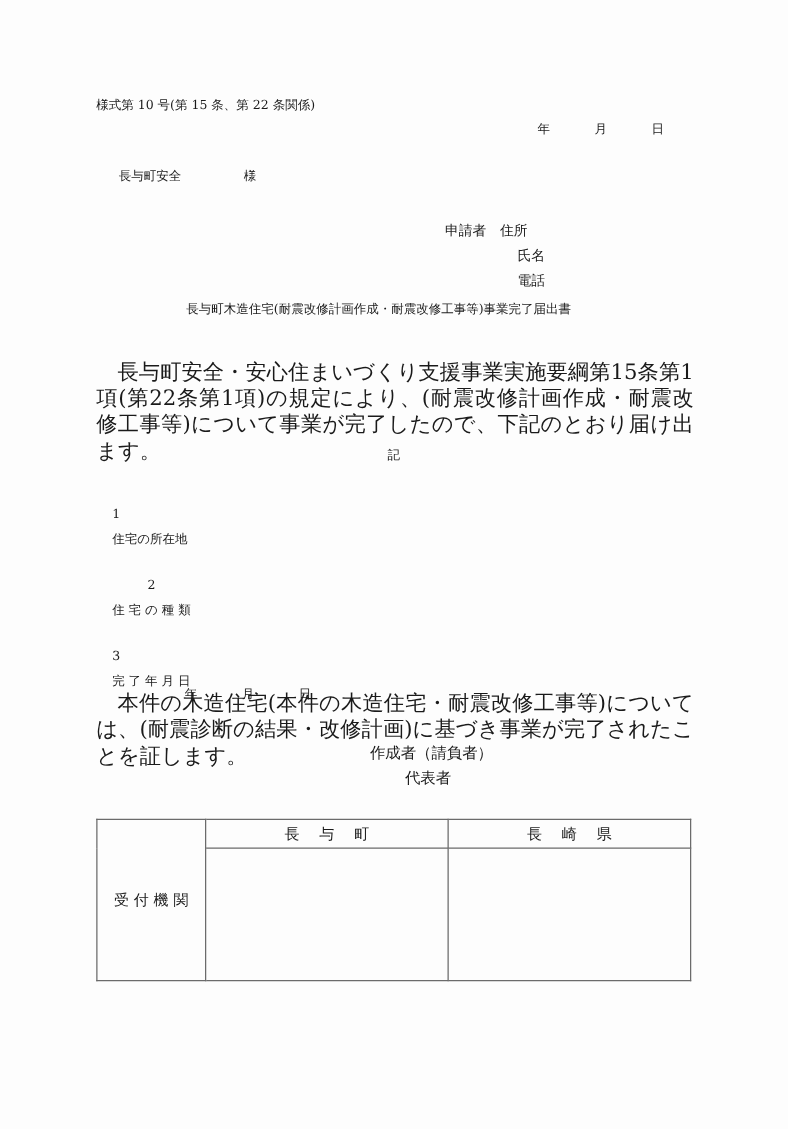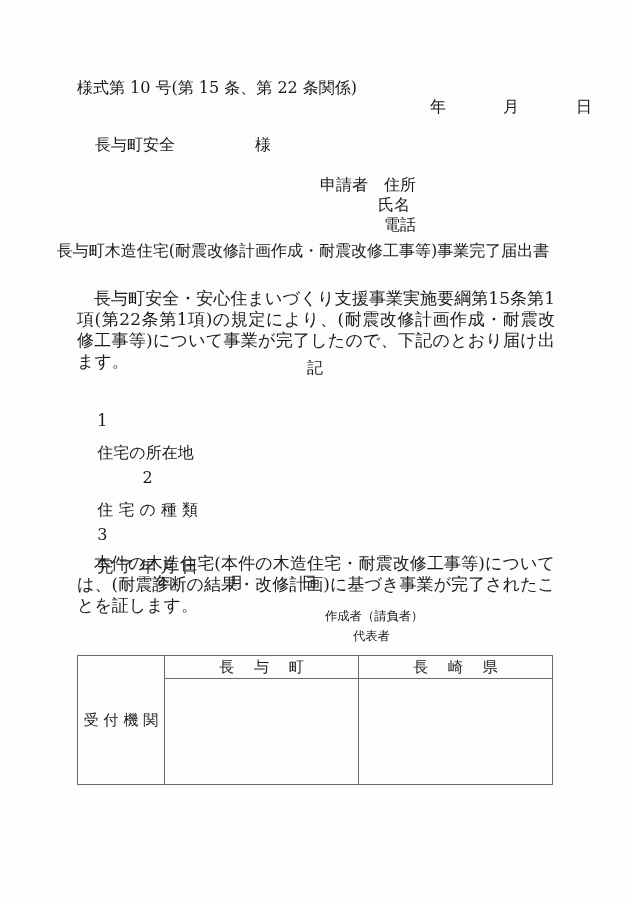--- a/index.html
+++ b/index.html
@@ -17,62 +17,62 @@
   .page {
     position: relative;
     width: 630px;
     height: 903px;
     background: #fdfdfd;
     overflow: hidden;
   }
 
   
   .abs { position: absolute; }
-  .ln  { font-size: 16px; line-height: 1.0; white-space: pre; }
+  .ln  { font-size: 10px; line-height: 1.0; white-space: pre; }
   .body-txt { font-size: 17px; line-height: 21px; }
   .sp1 { letter-spacing: 0.14em; }
 
   
   #form-number      { left: 77px;  top: 80px; }
   #date-line        { left: 430px; top: 99px; }
   #recipient-line   { left: 95px;  top: 137px; }
 
   #applicant-block  { left: 320px; top: 175px; }
-  #applicant-block .row { font-size: 16px; line-height: 20px; white-space: pre; }
+  #applicant-block .row { font-size: 11px; line-height: 20px; white-space: pre; margin-left: 36px; }
 
   #doc-title        { left: 0; top: 243px; width: 606px; text-align: center; }
 
   #intro-paragraph  { left: 77px; top: 288px; width: 478px; text-align: justify; }
   #intro-paragraph .first { text-indent: 1em; }
 
   #ki-marker        { left: 0; top: 360px; width: 630px; text-align: center; }
 
   #item-1           { left: 77px; top: 397px; }
   #item-2           { left: 77px; top: 454px; text-align: center; }
   #item-3           { left: 77px; top: 511px; }
   #item-3 .item-date { display: inline-block; margin-left: 58px; }
 
   #cert-paragraph   { left: 77px; top: 553px; width: 478px; text-align: justify; }
   #cert-paragraph .first { text-indent: 1em; }
 
-  #creator-block    { left: 296px; top: 606px; margin-left: 29px; }
+  #creator-block    { left: 296px; top: 592px; }
   #creator-block .row { font-size: 12.3px; line-height: 20px; white-space: pre; }
   #creator-block .rep { padding-left: 28px; }
 
   
   #reception-table {
     left: 77px;
     top: 655px;
     width: 476px;
     border-collapse: collapse;
     table-layout: fixed;
   }
   #reception-table td {
     border: 1px solid #6b6b6b;
-    font-size: 15px;
+    font-size: 12px;
     text-align: center;
     vertical-align: middle;
     padding: 0;
   }
   #reception-table .label-cell { width: 86px; }
   #reception-table .head-cell  { height: 22px; }
   #reception-table .blank-cell { height: 105px; }
 </style>
 </head>
 <body>

